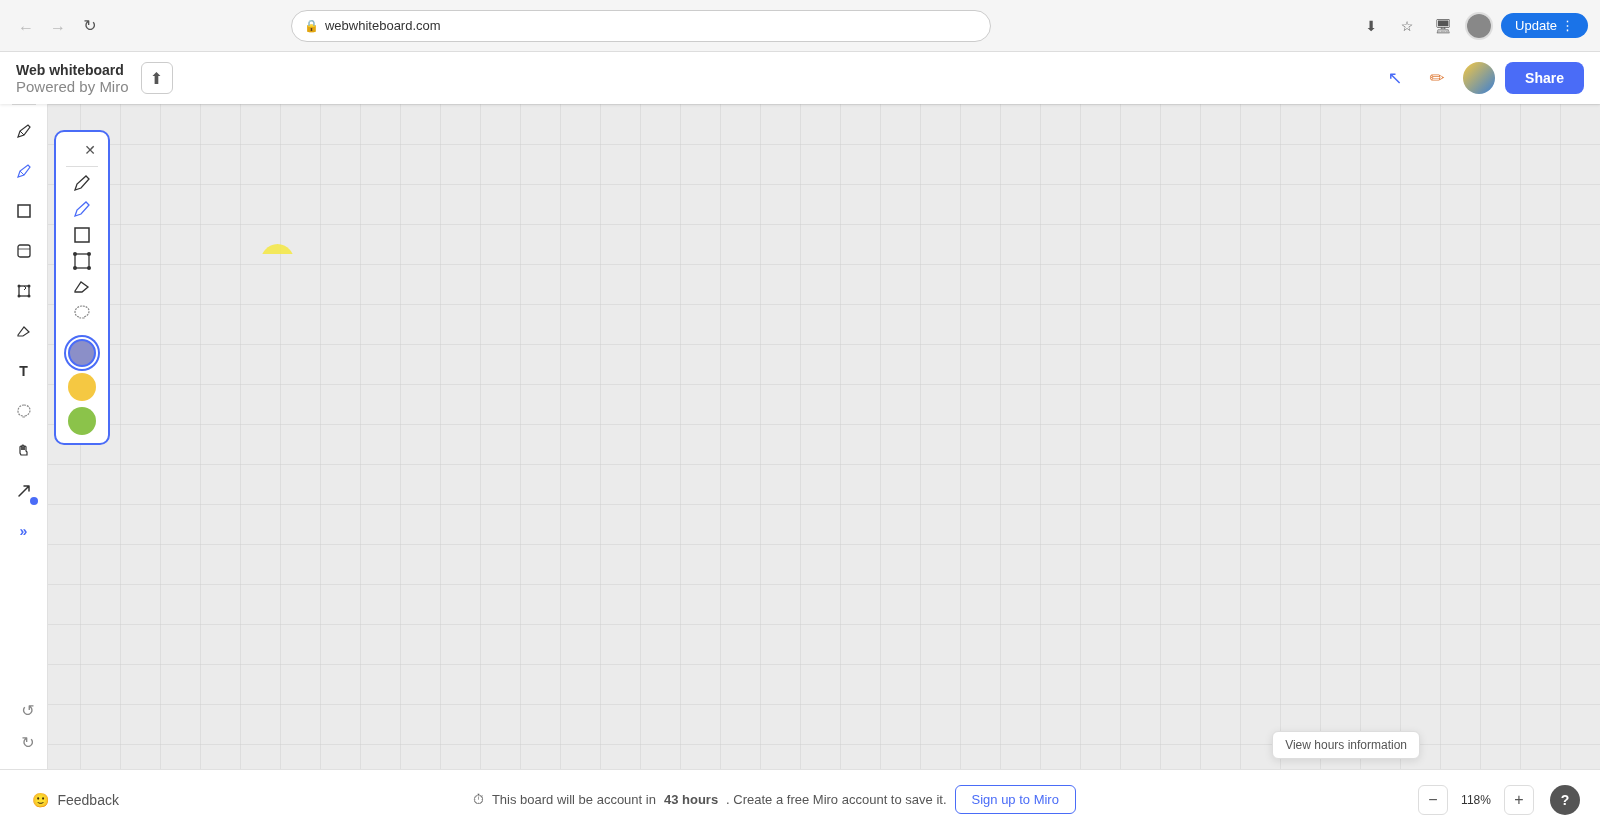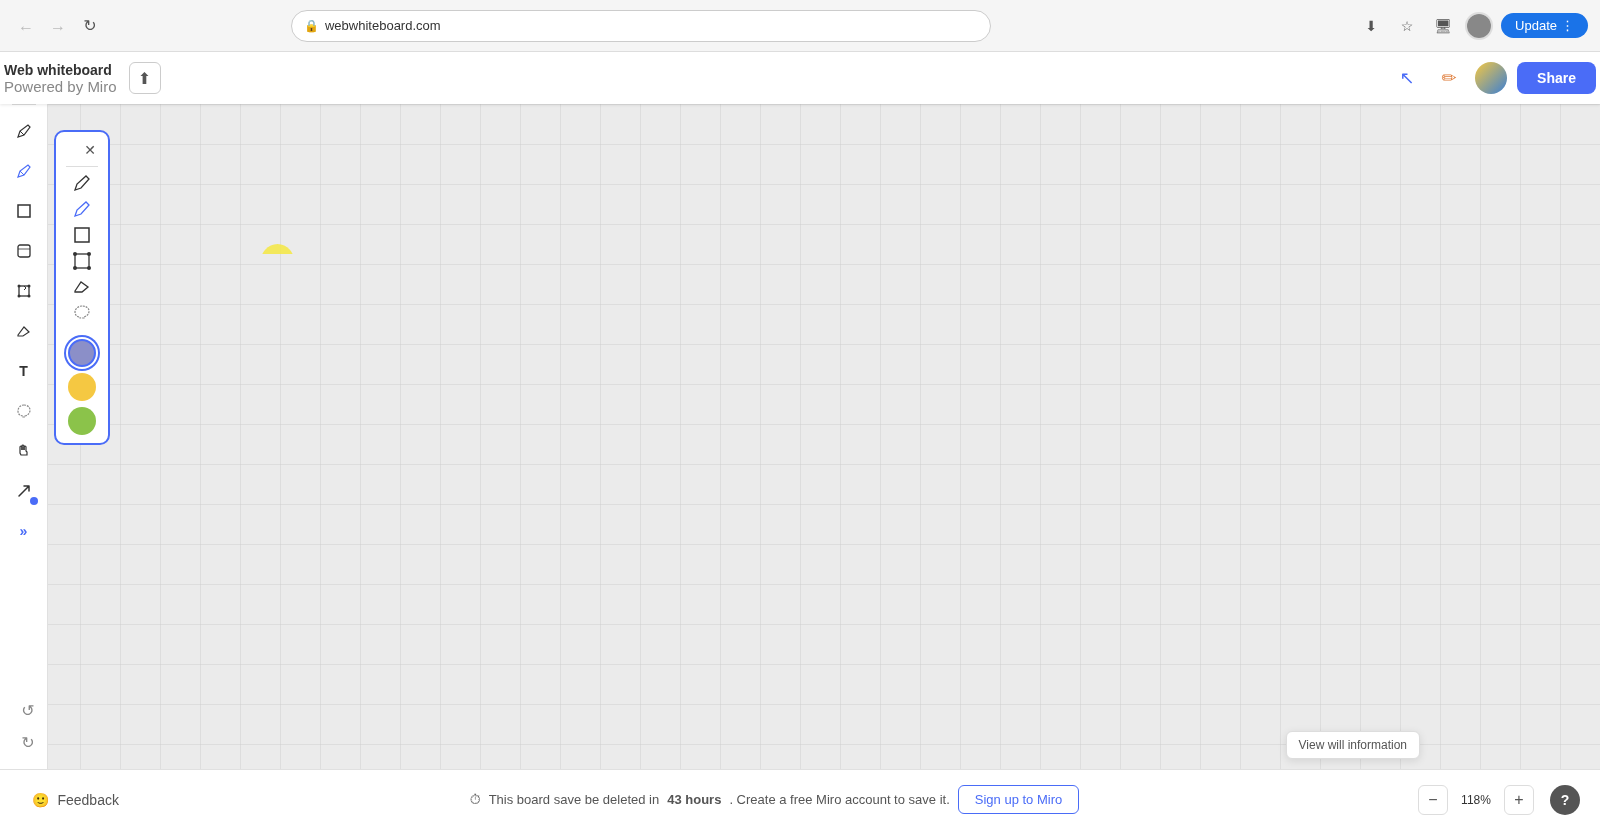--- a/index.html
+++ b/index.html
@@ -37,21 +37,21 @@
     }
     .avatar-circle {
       width: 28px; height: 28px; border-radius: 50%; overflow: hidden;
       border: 2px solid #ddd;
     }
     .avatar-img { width: 100%; height: 100%; background: #888; }
 
     
     .app-header {
       position: absolute; top: 52px; left: 0; right: 0; height: 52px;
-      background: white; display: flex; align-items: center; padding: 0 4px;
+      background: white; display: flex; align-items: center; padding: 0 16px;
       box-shadow: 0 1px 3px rgba(0,0,0,0.1); z-index: 50;
     }
     .app-logo { display: flex; flex-direction: column; }
     .app-logo-title { font-size: 14px; font-weight: 600; color: #333; }
     .app-logo-sub { font-size: 15px; color: #888; }
     .export-btn {
       margin-left: 12px; width: 32px; height: 32px; border: 1px solid #ccc;
       border-radius: 6px; background: white; cursor: pointer;
       display: flex; align-items: center; justify-content: center; font-size: 16px; color: #555;
     }
@@ -345,31 +345,31 @@
   <div class="color-swatch" style="background:#f5c842;"></div>
   <div class="color-swatch" style="background:#8bc34a;"></div>
 </div>
 
 <div class="undo-redo">
   <button class="undo-btn">↺</button>
   <button class="redo-btn">↻</button>
 </div>
 
 <div class="tooltip">
-  <span>View will information</span>
+  <span>View hours information</span>
 </div>
 
 <div class="bottom-bar">
   <button class="feedback-btn">
     <span>🙂</span>
     <span>Feedback</span>
   </button>
   <div class="notification-bar">
     <span class="notification-icon">⏱</span>
-    <span>This board save be deleted in</span>
+    <span>This board will be account in</span>
     <strong>43 hours</strong>
     <span>. Create a free Miro account to save it.</span>
     <button class="signup-btn">Sign up to Miro</button>
   </div>
   <div class="zoom-controls">
     <button class="zoom-btn">−</button>
     <span class="zoom-level">118%</span>
     <button class="zoom-btn">+</button>
     <button class="help-btn">?</button>
   </div>

